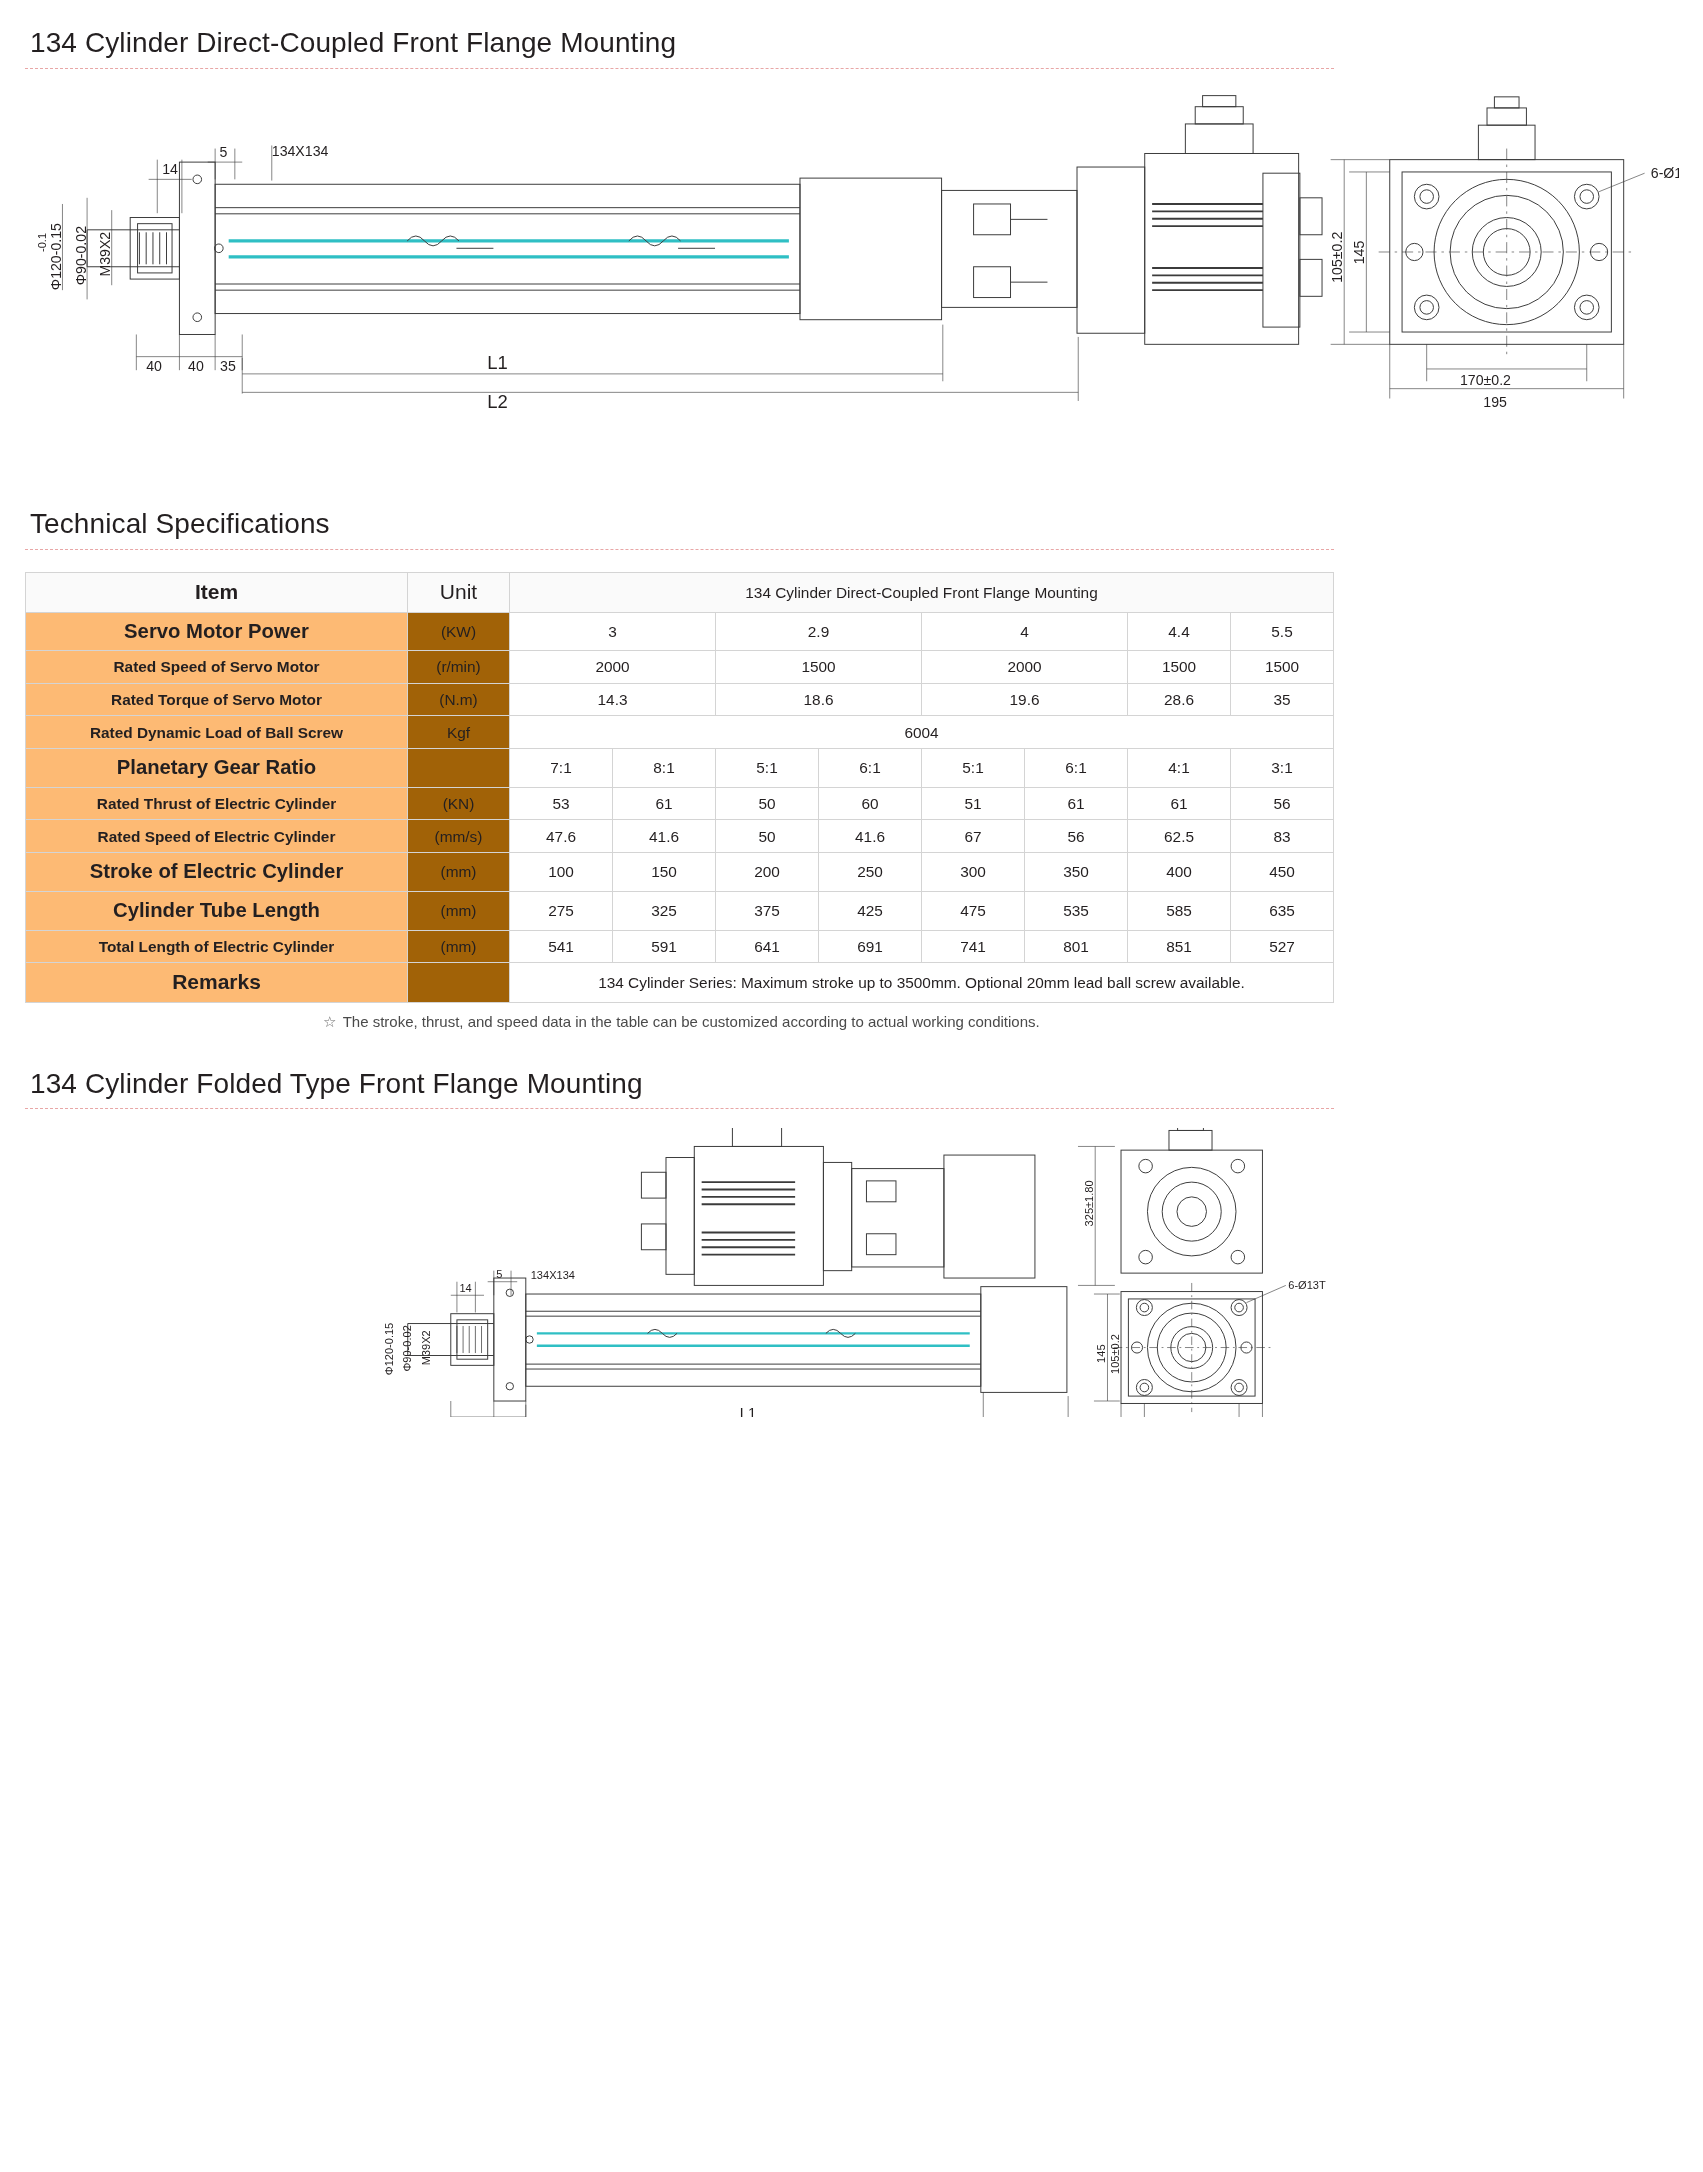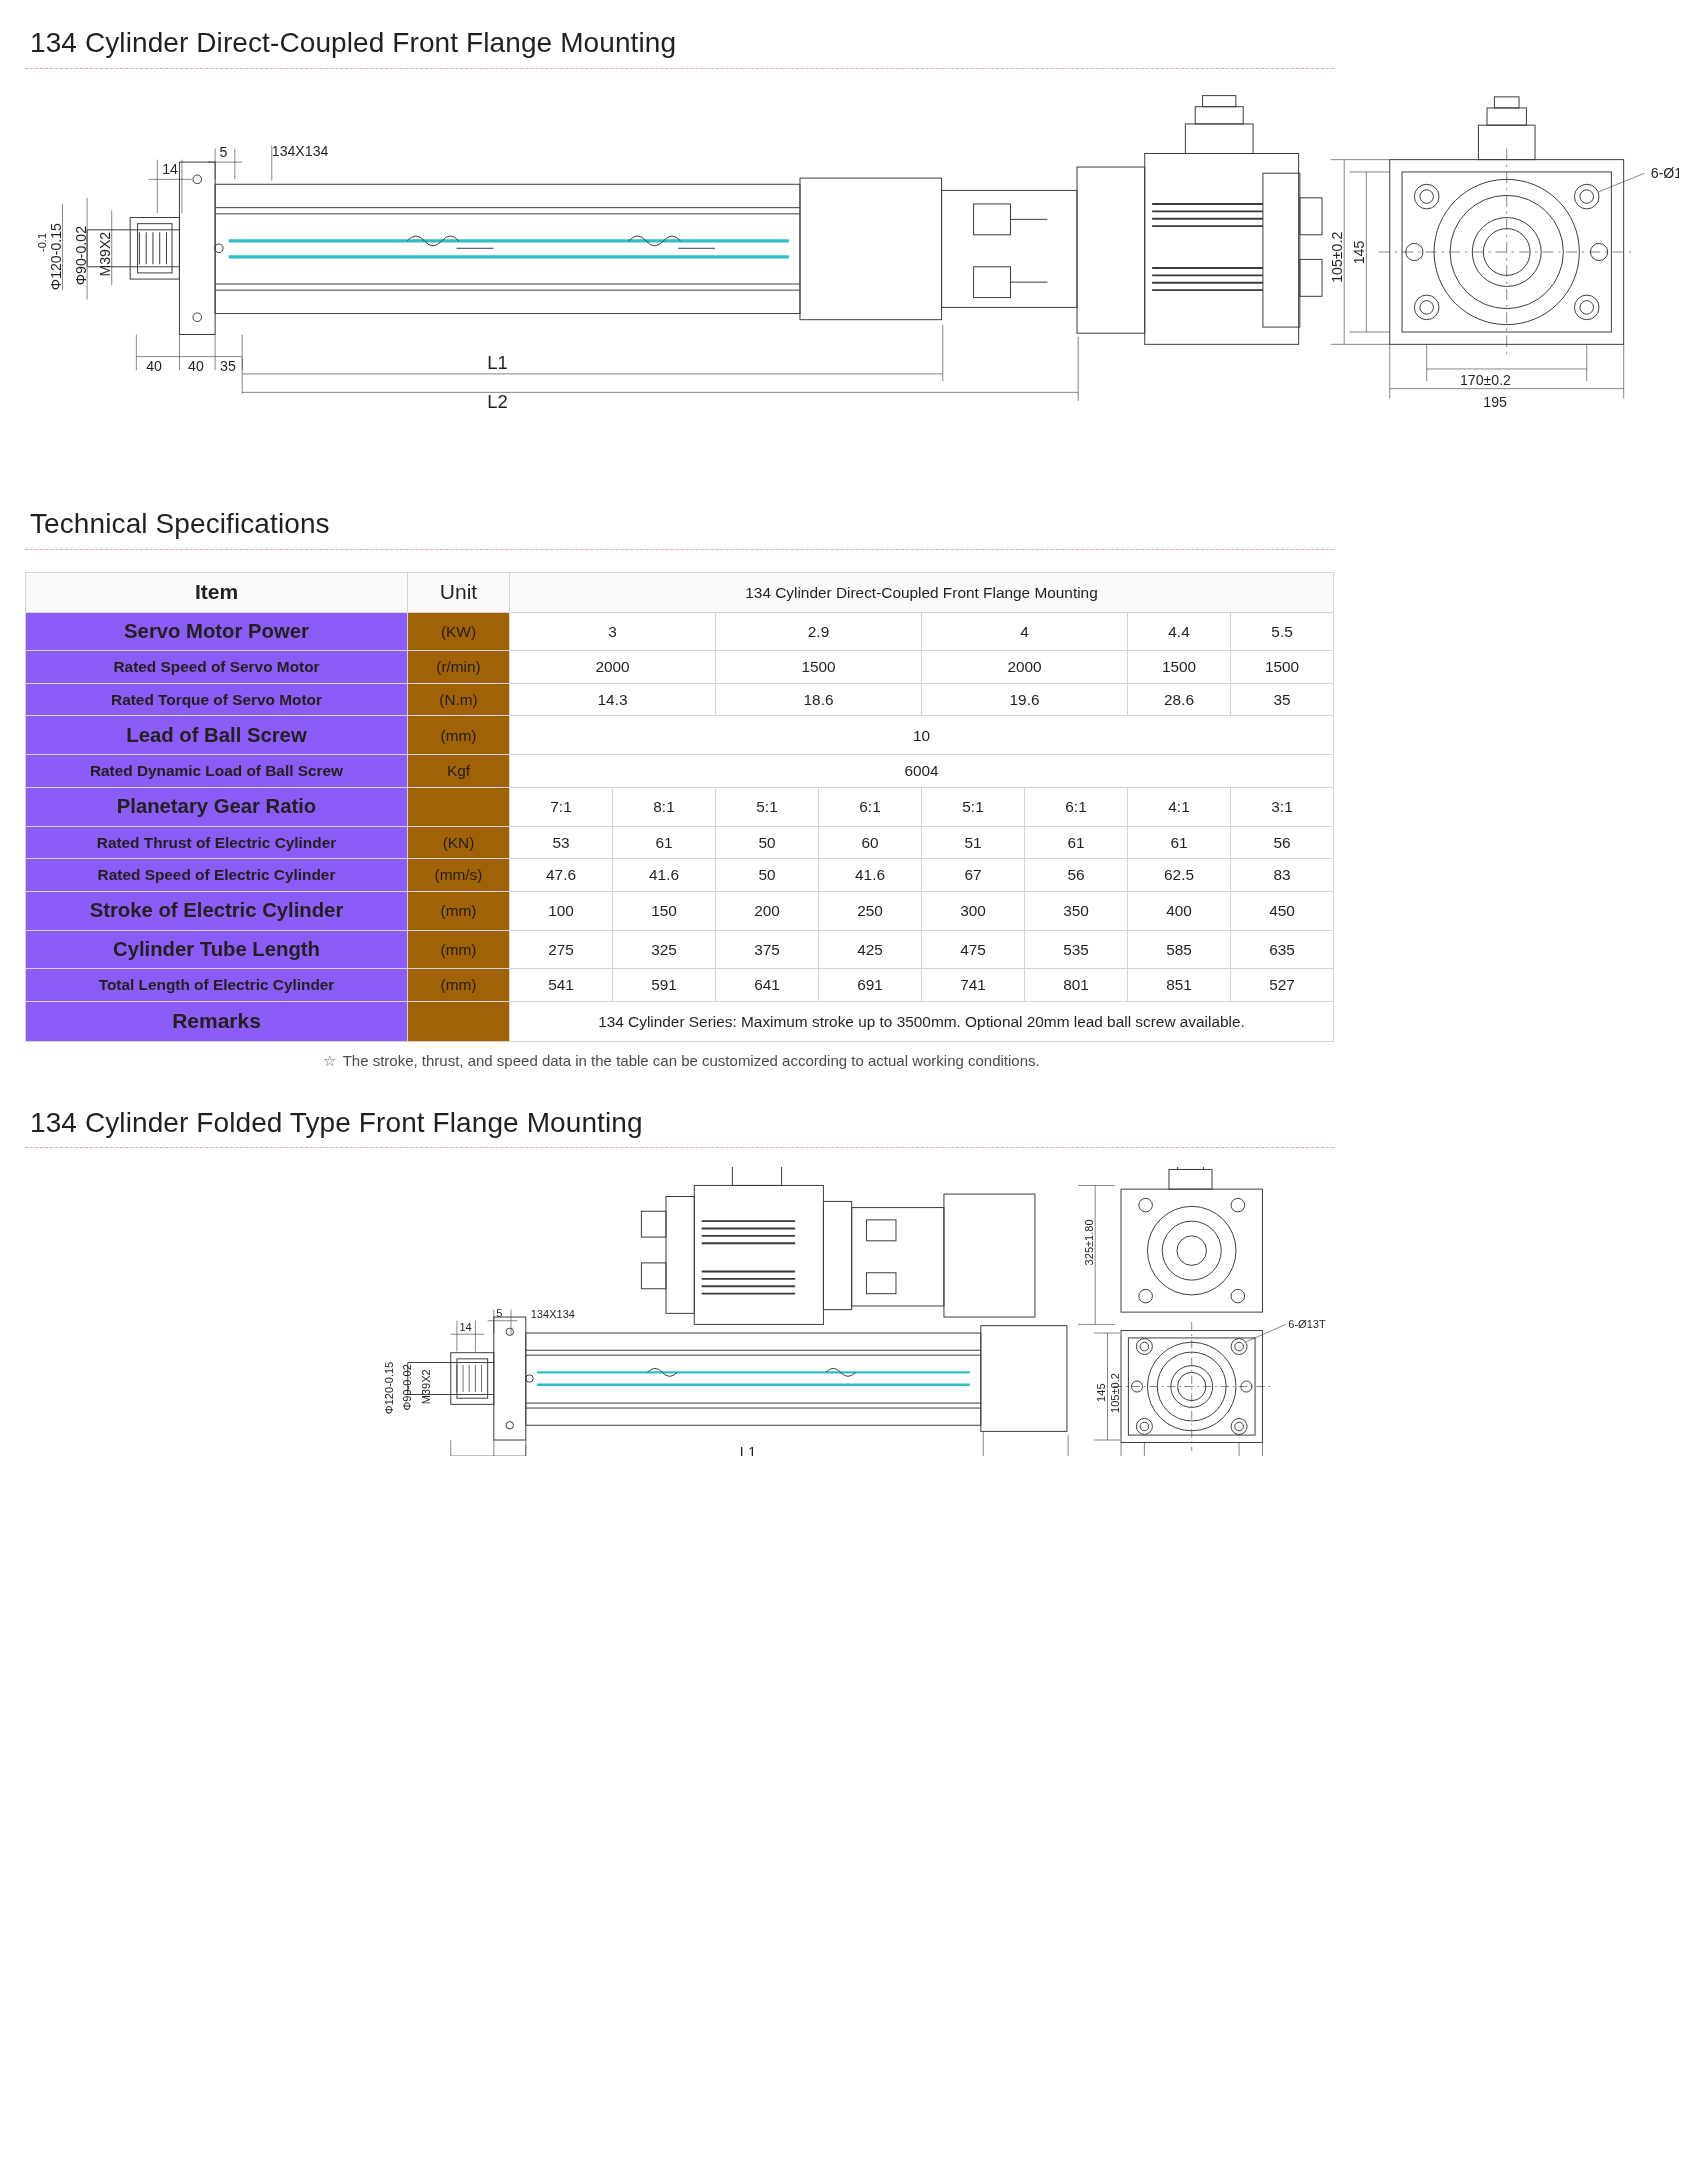--- a/index.html
+++ b/index.html
@@ -63,21 +63,21 @@
     vertical-align: middle;
     padding: 6.2px 3.7px;
     font-size: 15.4px;
     color: #231f20;
     line-height: 1.25;
   }
   td.item {
     font-weight: bold;
     font-size: 16px;
     width: 382px;
-    background: #8b5cf6;
+    background: #fdba74;
   }
   td.item.big { font-size: 20.3px; }
   td.item.plain { font-weight: 700; font-size: 21px; }
   td.unit {
     width: 102px;
     font-size: 15.4px;
     background: #a16207;
   }
   td.unit.big { font-size: 21px; }
   tr.head td { background: #fafafa; }
@@ -320,25 +320,20 @@
             <td class="val">1500</td>
           </tr>
           <tr>
             <td class="item">Rated Torque of Servo Motor</td>
             <td class="unit">(N.m)</td>
             <td class="val" colspan="2">14.3</td>
             <td class="val" colspan="2">18.6</td>
             <td class="val" colspan="2">19.6</td>
             <td class="val">28.6</td>
             <td class="val">35</td>
-          </tr>
-          <tr>
-            <td class="item big">Lead of Ball Screw</td>
-            <td class="unit">(mm)</td>
-            <td class="val" colspan="8">10</td>
           </tr>
           <tr>
             <td class="item">Rated Dynamic Load of Ball Screw</td>
             <td class="unit">Kgf</td>
             <td class="val" colspan="8">6004</td>
           </tr>
           <tr>
             <td class="item big">Planetary Gear Ratio</td>
             <td class="unit"></td>
             <td class="val">7:1</td>

